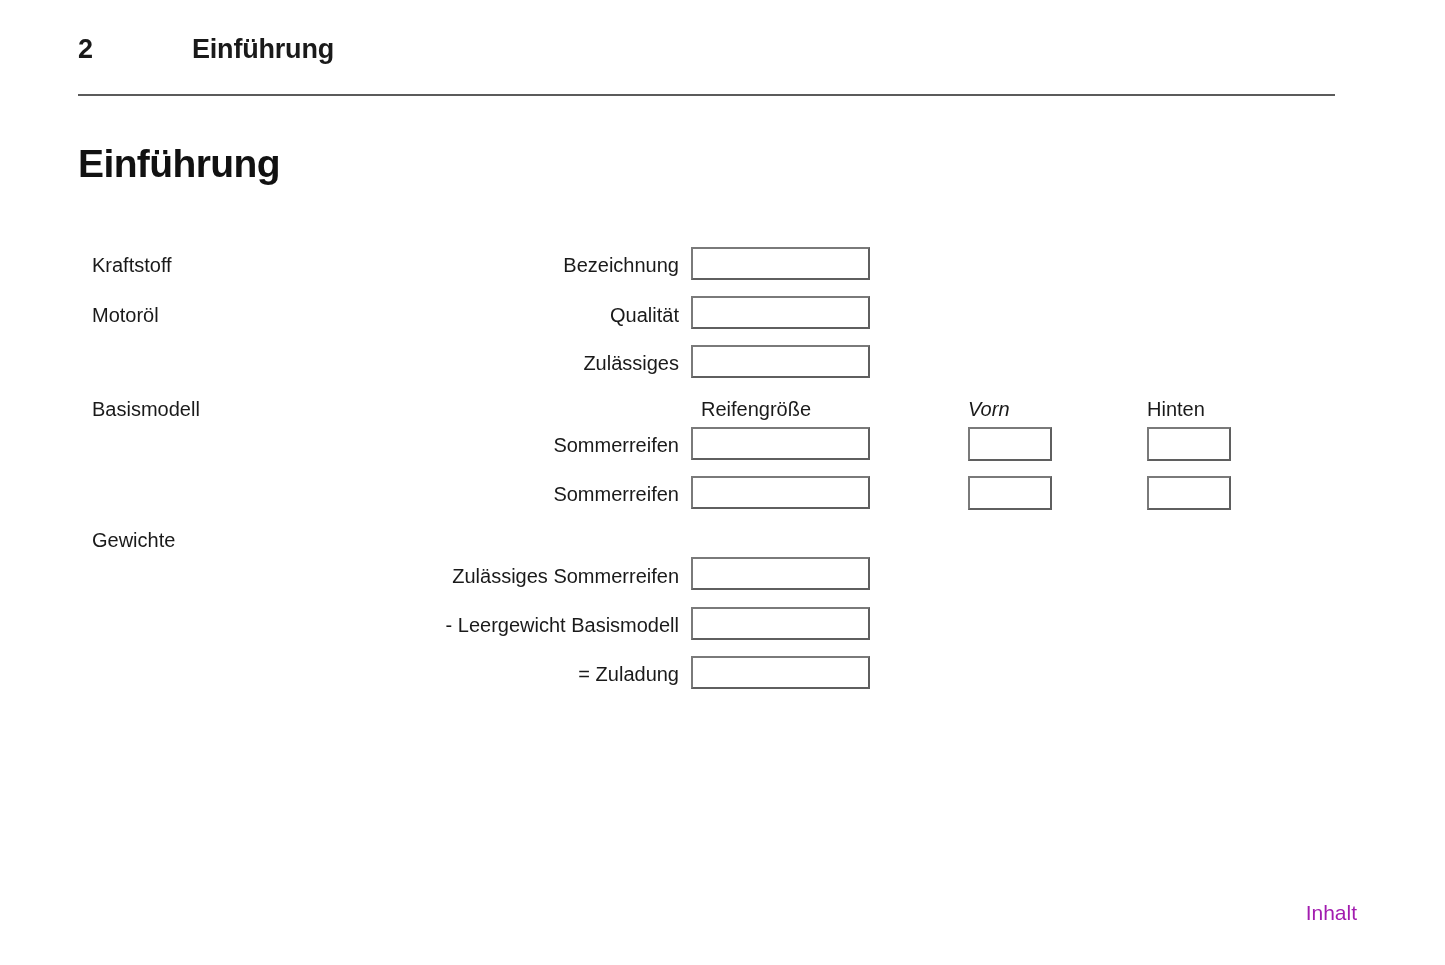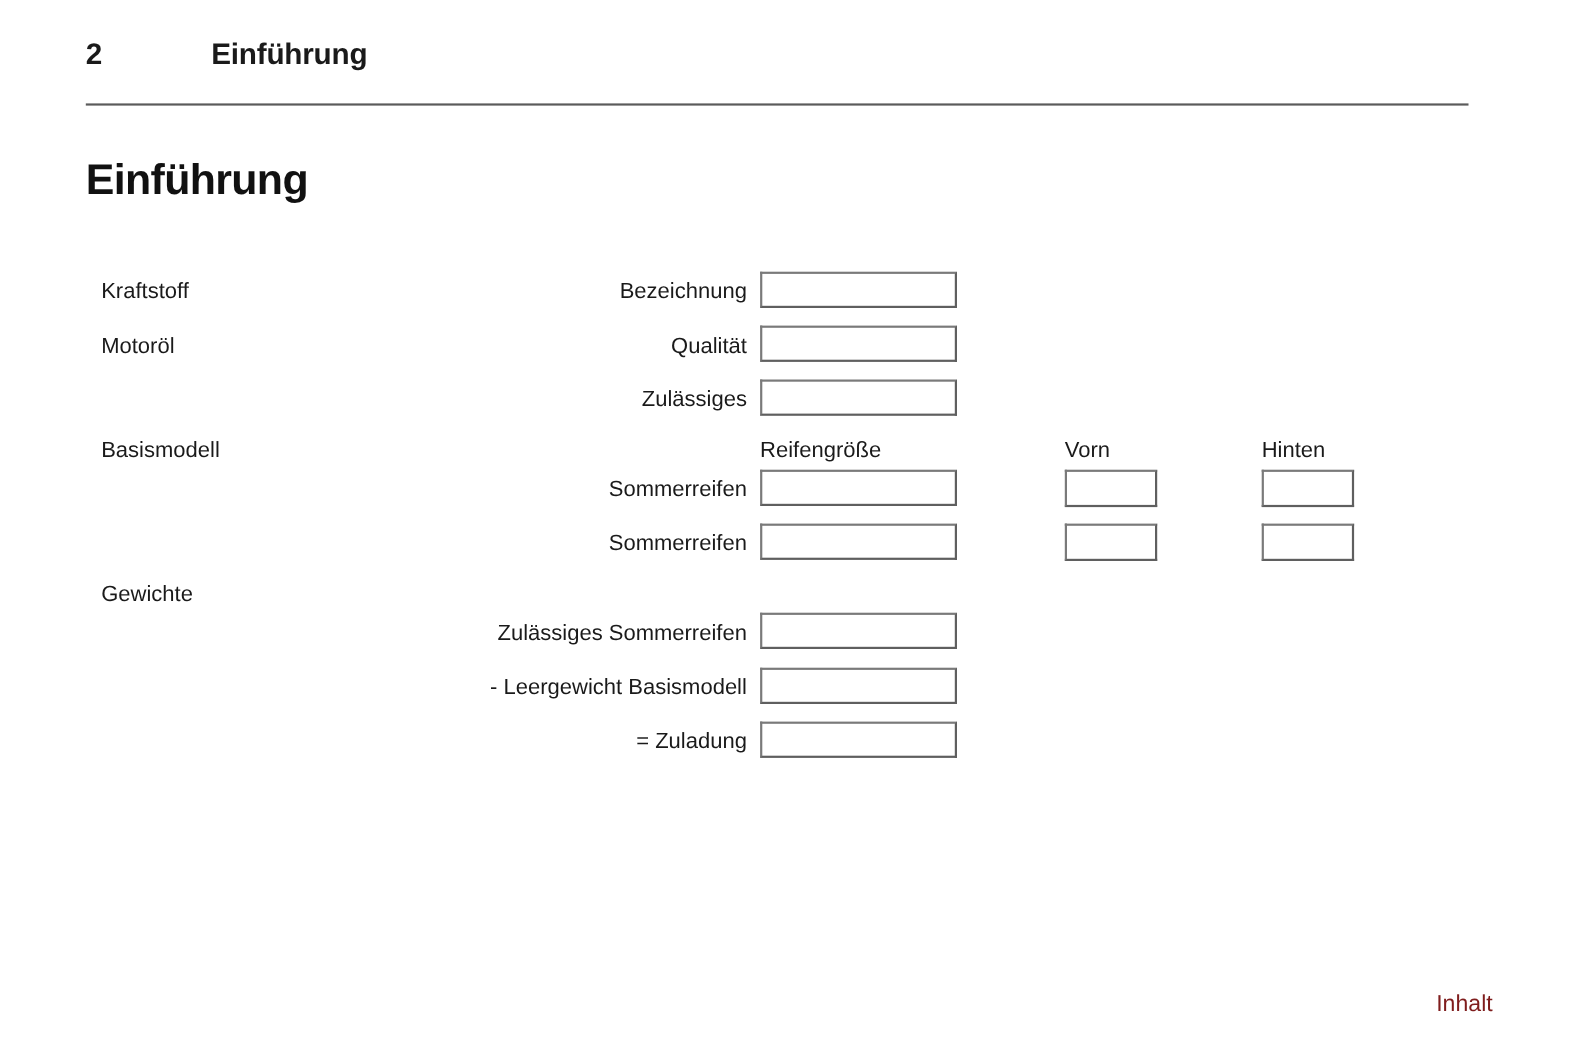--- a/index.html
+++ b/index.html
@@ -119,34 +119,34 @@
   .lr1 { top: 255px; }
   .lr2 { top: 305px; }
   .lr3 { top: 353px; }
   .lr4 { top: 435px; }
   .lr5 { top: 484px; }
   .lr6 { top: 566px; }
   .lr7 { top: 615px; }
   .lr8 { top: 664px; }
 
   .col-main  { left: 691px; }
-  .col-front { left: 968px; }
+  .col-front { left: 968px; font-style: italic; }
   .col-rear  { left: 1147px; text-align: right; }
 
   .label-right-edge {
     right: 766px; 
   }
 
   
   .footer-link {
     position: absolute;
     right: 88px;
     top: 902px;
     font-size: 21px;
-    color: #7f1d1d;
+    color: #a21caf;
     line-height: 1;
   }
 </style>
 </head>
 <body>
 
 <div class="page-header">
   <span class="page-number">2</span>
   <span class="header-title">Einführung</span>
 </div>
@@ -163,21 +163,21 @@
 
   <div class="field-label label-right-edge lr1">Bezeichnung</div>
   <div class="box box-wide col-main r1"></div>
 
   <div class="field-label label-right-edge lr2">Qualität</div>
   <div class="box box-wide col-main r2"></div>
 
   <div class="field-label label-right-edge lr3">Zulässiges</div>
   <div class="box box-wide col-main r3"></div>
 
-  <div class="col-header col-main" style="top:399px;">Reifengröße</div>
+  <div class="col-header col-main" style="top:399px;margin-left:10px;">Reifengröße</div>
   <div class="col-header col-front" style="top:399px;">Vorn</div>
   <div class="col-header col-rear" style="top:399px;">Hinten</div>
 
   <div class="field-label label-right-edge lr4">Sommerreifen</div>
   <div class="box box-wide col-main r4"></div>
   <div class="box box-small col-front r4"></div>
   <div class="box box-small col-rear r4"></div>
 
   <div class="field-label label-right-edge lr5">Sommerreifen</div>
   <div class="box box-wide col-main r5"></div>

